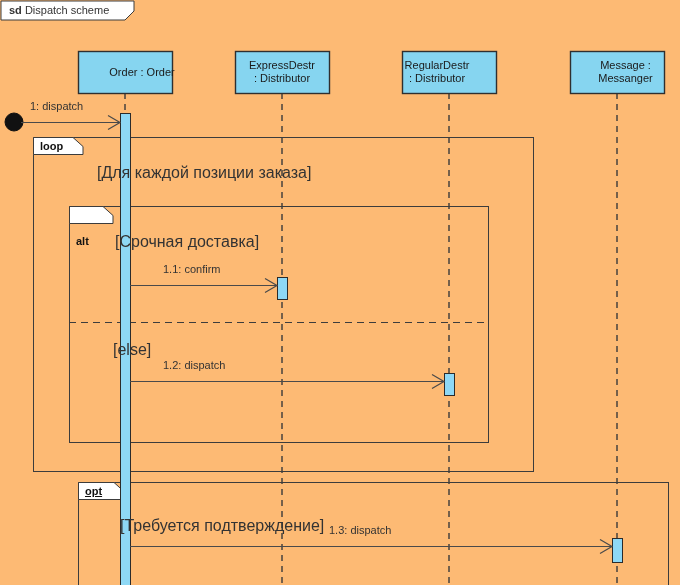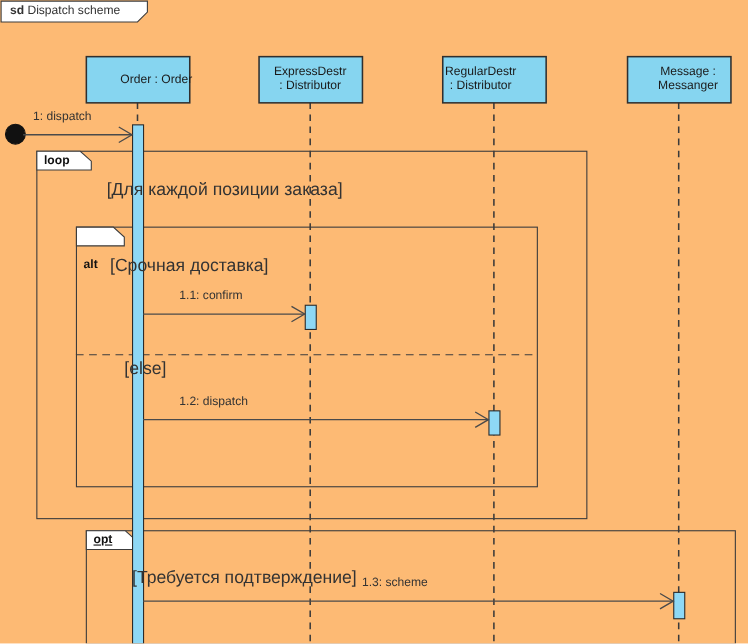--- a/index.html
+++ b/index.html
@@ -92,28 +92,28 @@
       <rect x="78.5" y="51.5" width="94" height="42" fill="#86d5f0" stroke="#2f2f2f" stroke-width="1.4"></rect>
       <rect x="235.5" y="51.5" width="94" height="42" fill="#86d5f0" stroke="#2f2f2f" stroke-width="1.4"></rect>
       <rect x="402.5" y="51.5" width="94" height="42" fill="#86d5f0" stroke="#2f2f2f" stroke-width="1.4"></rect>
       <rect x="570.5" y="51.5" width="94" height="42" fill="#86d5f0" stroke="#2f2f2f" stroke-width="1.4"></rect>
     </svg>
   <div id="labels">
       <div class="txt diagram-title" style="left: 9px; top: 4px;"><span style="font-weight: bold;">sd</span><span> Dispatch scheme</span></div>
       <div class="txt frame-kind" style="left: 40px; top: 140px;">loop</div>
       <div class="txt guard-label" style="left: 97px; top: 167px;">[Для каждой позиции заказа]</div>
       <div class="txt frame-kind" style="left: 76px; top: 197px; margin-top: 38px;">alt</div>
-      <div class="txt guard-label" style="left: 100px; top: 236px;">[Срочная доставка]</div>
-      <div class="txt guard-label" style="left: 113px; top: 330px;">[else]</div>
+      <div class="txt guard-label" style="left: 115px; top: 236px;">[Срочная доставка]</div>
+      <div class="txt guard-label" style="left: 113px; top: 344px;">[else]</div>
       <div class="txt frame-kind" style="left: 85px; top: 485px; text-decoration: underline;">opt</div>
       <div class="txt guard-label" style="left: 120px; top: 520px;">[Требуется подтверждение]</div>
       <div class="txt msg-label" style="left: 30px; top: 100px;">1: dispatch</div>
       <div class="txt msg-label" style="left: 163px; top: 263px;">1.1: confirm</div>
       <div class="txt msg-label" style="left: 163px; top: 359px;">1.2: dispatch</div>
-      <div class="txt msg-label" style="left: 329px; top: 524px;">1.3: scheme</div>
+      <div class="txt msg-label" style="left: 329px; top: 524px;">1.3: dispatch</div>
       <div class="lifeline-label" style="left: 91px; width: 102px; top: 65.5px;">
         <div>Order : Order</div>
       </div>
       <div class="lifeline-label" style="left: 235px; width: 94px; top: 59px;">
         <div>ExpressDestr</div>
         <div>: Distributor</div>
       </div>
       <div class="lifeline-label" style="left: 402px; width: 70px; top: 59px;">
         <div>RegularDestr</div>
         <div>: Distributor</div>

